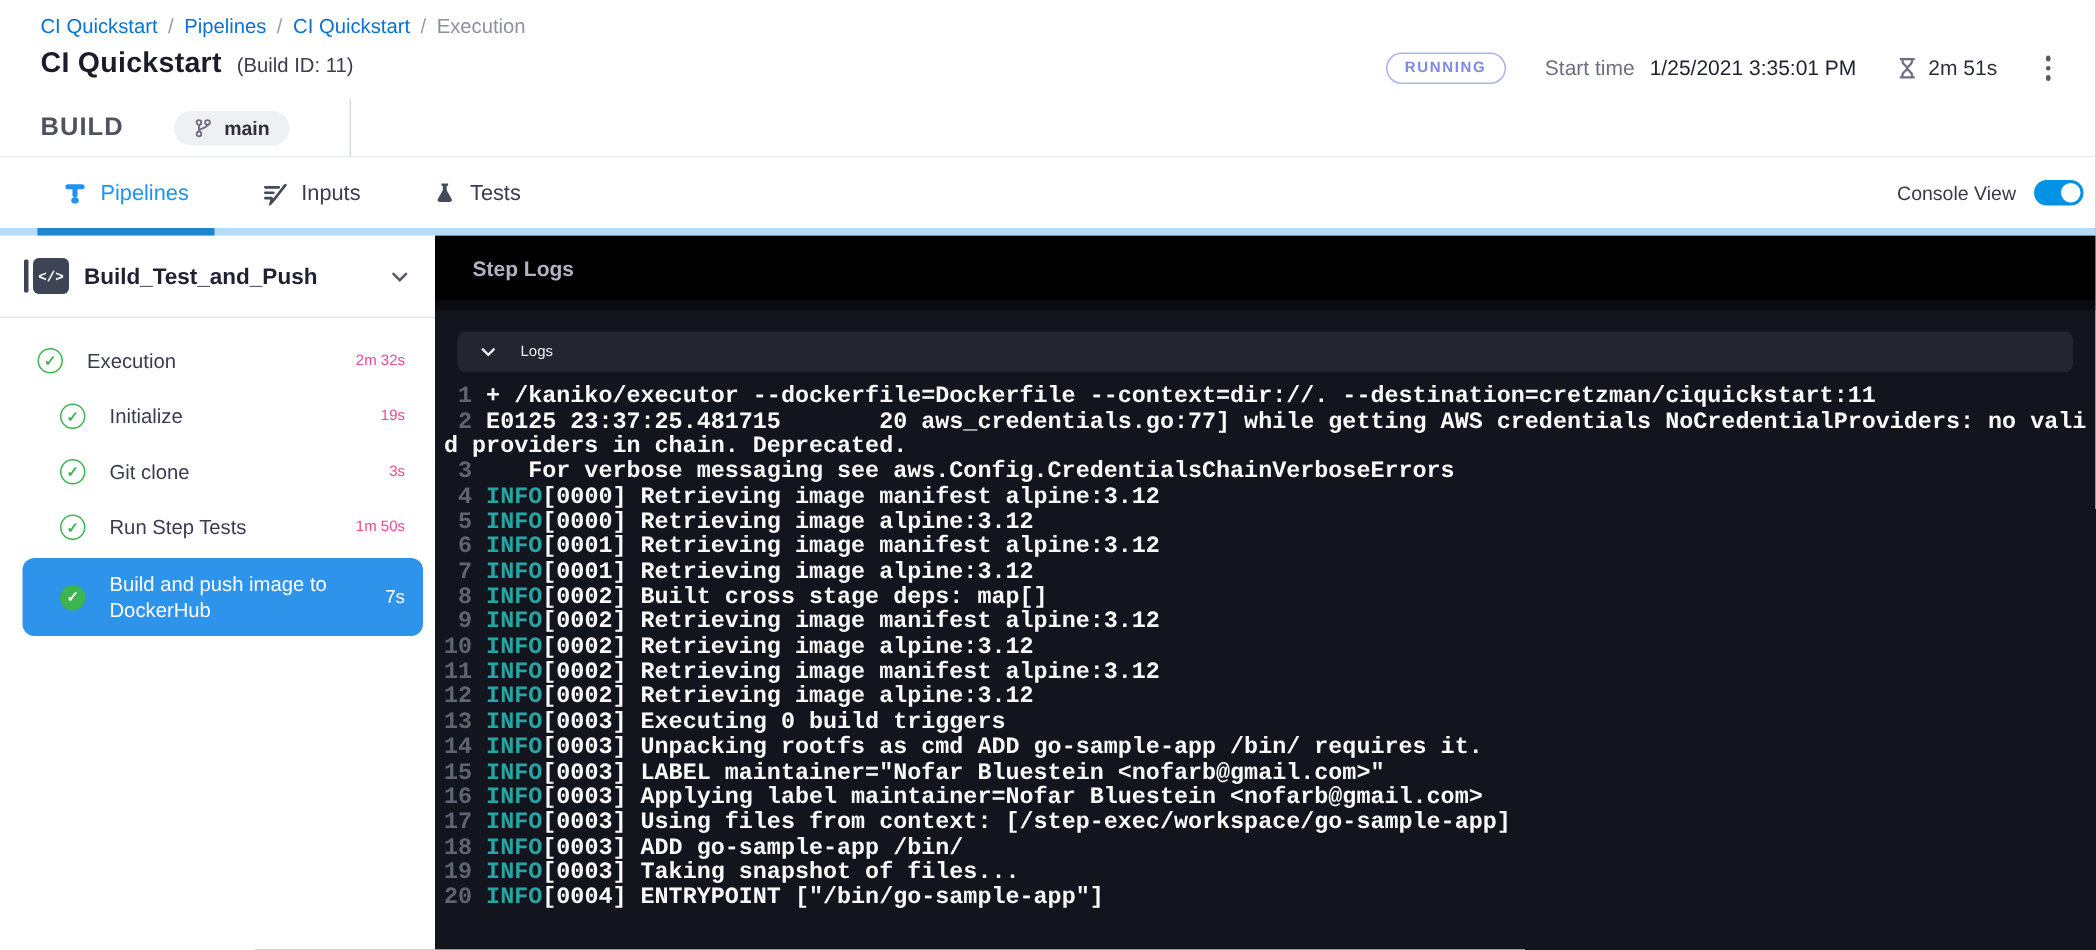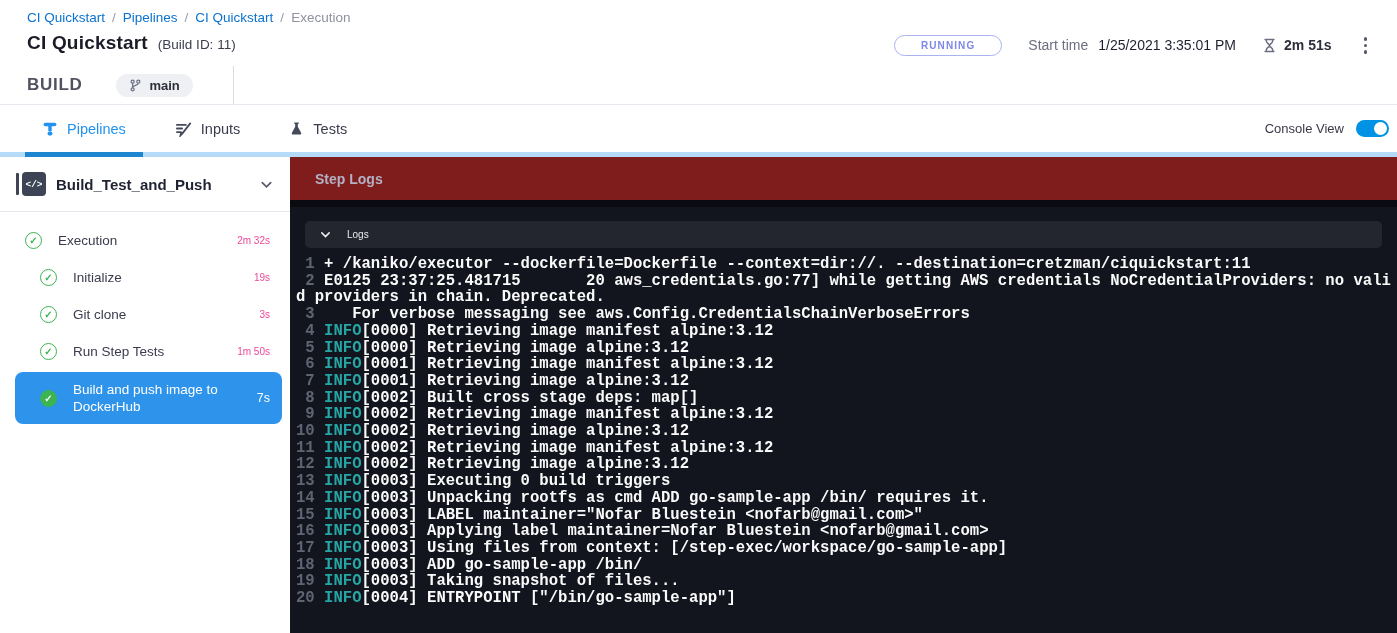--- a/index.html
+++ b/index.html
@@ -9,25 +9,25 @@
   
   .top-header { position:relative; height:105px; background:#fff; border-bottom:1px solid #e7e9f0; padding:10px 0 0 27px; }
   .breadcrumb { font-size:13.5px; display:flex; align-items:center; gap:7px; }
   .crumb-link { color:#0b72cf; cursor:pointer; }
   .crumb-sep { color:#9a9bac; }
   .crumb-current { color:#8f90a0; }
   .title-row { margin-top:7px; display:flex; align-items:baseline; gap:10px; }
   .page-title { font-size:19px; font-weight:700; color:#1b1c28; letter-spacing:.2px; }
   .build-id { font-size:13.5px; color:#3c3e4e; font-weight:500; }
   .header-right { position:absolute; top:33px; right:24px; display:flex; align-items:center; gap:26px; }
-  .status-badge { border:1.5px solid #aab3ef; color:#7d87e8; font-size:10px; font-weight:700; letter-spacing:1.1px; border-radius:999px; padding:4px 26px; }
+  .status-badge { border:1.5px solid #aab3ef; color:#7d87e8; font-size:10px; font-weight:700; letter-spacing:1.1px; border-radius:999px; padding:4px 12px; }
   .start-time { display:flex; align-items:flex-end; gap:10px; font-size:14px; }
   .st-label { color:#6d6f82; }
   .st-value { color:#1f212e; font-weight:500; }
-  .elapsed { display:flex; align-items:center; gap:7px; font-size:14px; color:#2c2e3c; font-weight:700; }
+  .elapsed { display:flex; align-items:center; gap:7px; font-size:14px; color:#2c2e3c; font-weight:400; }
   .kebab { display:flex; flex-direction:column; gap:3px; padding:4px 6px; cursor:pointer; }
   .kebab i { width:3.5px; height:3.5px; border-radius:50%; background:#555869; }
   .build-row { display:flex; align-items:center; margin-top:13px; height:36px; }
   .build-label { font-size:17px; font-weight:700; letter-spacing:.7px; color:#50525f; }
   .branch-chip { margin-left:34px; background:#eef0f4; border-radius:13px; padding:4px 13px; display:flex; align-items:center; gap:7px; }
   .branch-chip span { font-size:13px; font-weight:700; color:#2c3038; }
   .v-divider { width:1px; height:38px; background:#d9dbe4; margin-left:40px; }
 
   
   .tab-bar { position:relative; height:47px; background:#fff; display:flex; align-items:center; padding-left:42px; gap:49px; }
@@ -57,21 +57,21 @@
   .check { width:17px; height:17px; flex:none; border:1.7px solid #3cb450; border-radius:50%; color:#3cb450; font-size:10px; font-weight:700; display:flex; align-items:center; justify-content:center; }
   .step-label { margin-left:16px; font-size:13.5px; color:#3a3c4e; line-height:17px; }
   .step-duration { margin-left:auto; font-size:10px; color:#ec4899; padding-left:8px; white-space:nowrap; }
   .step.selected { background:#2e93ea; border-radius:8px; margin:2px 8px 2px 15px; padding:9px 12px 9px 25px; }
   .step.selected .check { background:#3cb450; border-color:#3cb450; color:#fff; }
   .step.selected .step-label { color:#fff; width:158px; }
   .step.selected .step-duration { color:#fff; font-size:12.5px; }
 
   
   .log-panel { flex:1; min-width:0; background:#13151e; display:flex; flex-direction:column; }
-  .panel-header { height:43px; flex:none; background:#7f1d1d; display:flex; align-items:center; padding:0 25px; }
+  .panel-header { height:43px; flex:none; background:#000000; display:flex; align-items:center; padding:0 25px; }
   .panel-title { font-size:14px; font-weight:700; color:#b3b1c4; }
   .panel-divider { height:7px; flex:none; background:#0a0b11; }
   .log-body { flex:1; min-height:0; overflow:hidden; }
   .logs-bar { margin:14px 15px 0; height:27px; background:#23252f; border-radius:5px; display:flex; align-items:center; padding:0 14px; cursor:pointer; }
   .logs-bar-label { margin-left:15px; font-size:10px; color:#e9e9f0; }
   .log-lines { padding:8px 4px 0 6px; font-family:"Liberation Mono", monospace; font-weight:700; font-size:15.6px; line-height:16.7px; white-space:pre-wrap; word-break:break-all; color:#fafafa; }
   .ln { color:#5f6472; }
   .seg-plain { color:#fafafa; }
   .seg-info { color:#26a5a5; }
 </style>

